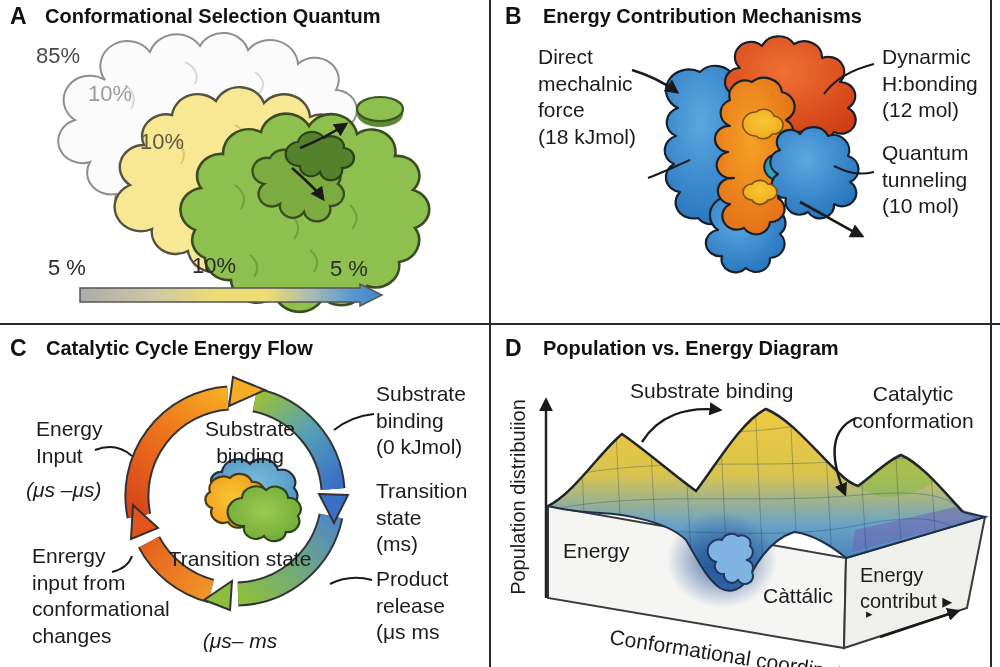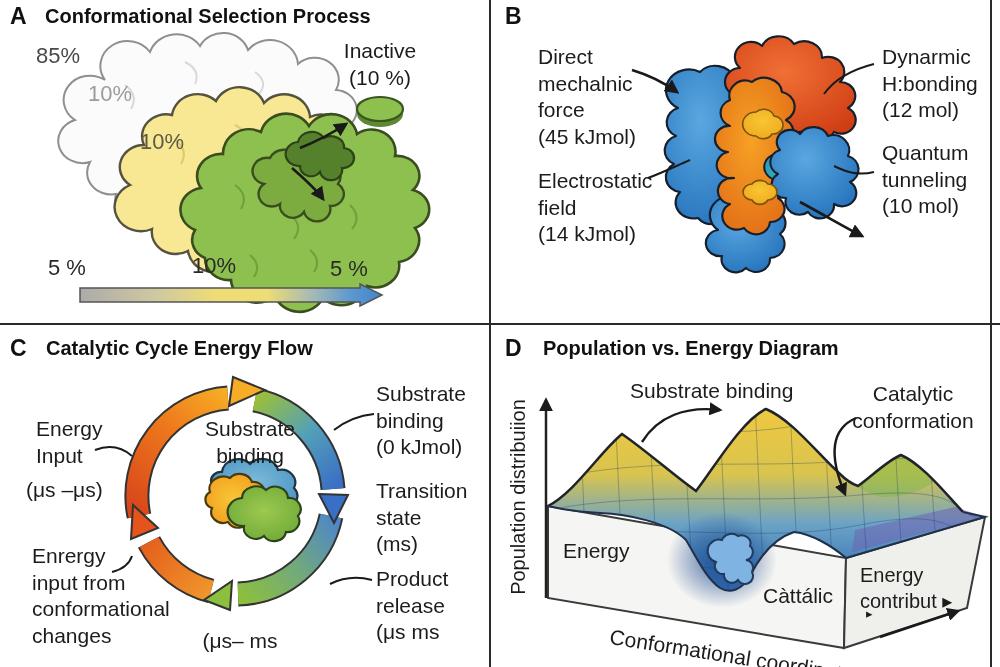--- a/index.html
+++ b/index.html
@@ -3,21 +3,21 @@
 <meta charset="utf-8">
 <style>
   html,body{margin:0;padding:0;background:#fff;}
   #fig{position:relative;width:1000px;height:667px;background:#ffffff;overflow:hidden;
        font-family:"Liberation Sans","DejaVu Sans",sans-serif;}
   #gfx{position:absolute;left:0;top:0;}
   .lbl{position:absolute;white-space:pre-line;color:#1c1c1c;font-size:21px;line-height:1.27;}
   .ttl{font-weight:bold;font-size:20px;color:#111;}
   .letter{font-weight:bold;font-size:23px;color:#111;}
   .ctr{transform:translateX(-50%);text-align:center;}
-  .it{}
+  .it{font-style:italic;}
   .gray1{color:#4a4a4a;font-size:22px;}
   .gray2{color:#9c9c9c;font-size:22px;}
   .olive{color:#5e5a45;font-size:22px;}
   .cb{font-size:22px;color:#2a2a2a;}
   .rot-left{transform:translate(-50%,-50%) rotate(-90deg);white-space:nowrap;font-size:20px;}
   .rot-x{transform:rotate(9deg);transform-origin:left top;white-space:nowrap;}
   .small-lbl{font-size:20px;line-height:1.3;}
 </style>
 </head>
 <body>
@@ -252,52 +252,49 @@
   </g>
 
   <g stroke="#2a2a2a" stroke-width="2">
     <line x1="490" y1="0" x2="490" y2="667"></line>
     <line x1="0" y1="324" x2="1000" y2="324"></line>
     <line x1="991" y1="0" x2="991" y2="667"></line>
   </g>
 </svg>
 
 <div class="lbl letter" style="left:10px;top:2px">A</div>
-<div class="lbl ttl" style="left:45px;top:4px">Conformational Selection Process</div>
+<div class="lbl ttl" style="left:45px;top:4px">Conformational Selection Quantum</div>
 <div class="lbl gray1" style="left:36px;top:42px">85%</div>
 <div class="lbl gray2" style="left:88px;top:80px">10%</div>
 <div class="lbl olive" style="left:140px;top:128px">10%</div>
-<div class="lbl ctr" style="left:380px;top:38px">Inactive
-(10 %)</div>
 <div class="lbl cb" style="left:48px;top:254px">5 %</div>
 <div class="lbl cb" style="left:192px;top:252px">10%</div>
 <div class="lbl cb" style="left:330px;top:255px">5 %</div>
 
 <div class="lbl letter" style="left:505px;top:2px">B</div>
+<div class="lbl ttl" style="left:543px;top:4px">Energy Contribution Mechanisms</div>
 <div class="lbl" style="left:538px;top:44px">Direct
 mechalnic
 force
-(45 kJmol)</div>
-<div class="lbl" style="left:538px;top:168px">Electrostatic
-field
-(14 kJmol)</div>
+(18 kJmol)</div>
 <div class="lbl" style="left:882px;top:44px">Dynarmic
 H:bonding
 (12 mol)</div>
 <div class="lbl" style="left:882px;top:140px">Quantum
 tunneling
 (10 mol)</div>
 
 <div class="lbl letter" style="left:10px;top:334px">C</div>
 <div class="lbl ttl" style="left:46px;top:336px">Catalytic Cycle Energy Flow</div>
 <div class="lbl" style="left:36px;top:416px">Energy
 Input</div>
 <div class="lbl it" style="left:26px;top:477px">(μs –μs)</div>
 <div class="lbl ctr" style="left:250px;top:416px">Substrate
 binding</div>
+<div class="lbl ctr" style="left:240px;top:546px">Transition state</div>
 <div class="lbl" style="left:32px;top:543px">Enrergy
 input from
 conformational
 changes</div>
 <div class="lbl ctr it" style="left:240px;top:628px">(μs– ms</div>
 <div class="lbl" style="left:376px;top:381px">Substrate
 binding
 (0 kJmol)</div>
 <div class="lbl" style="left:376px;top:478px">Transition
 state

